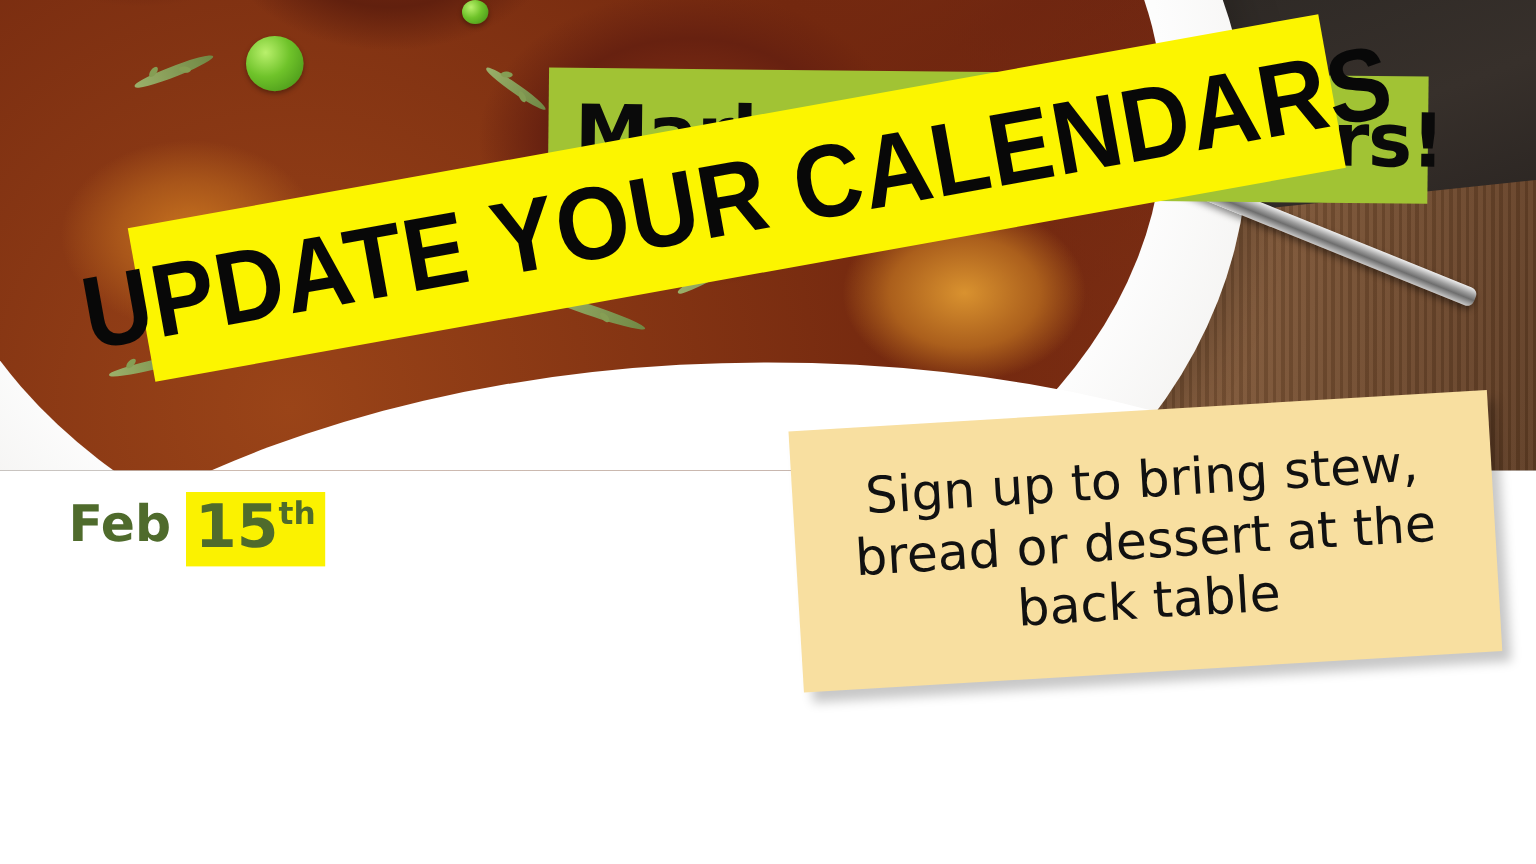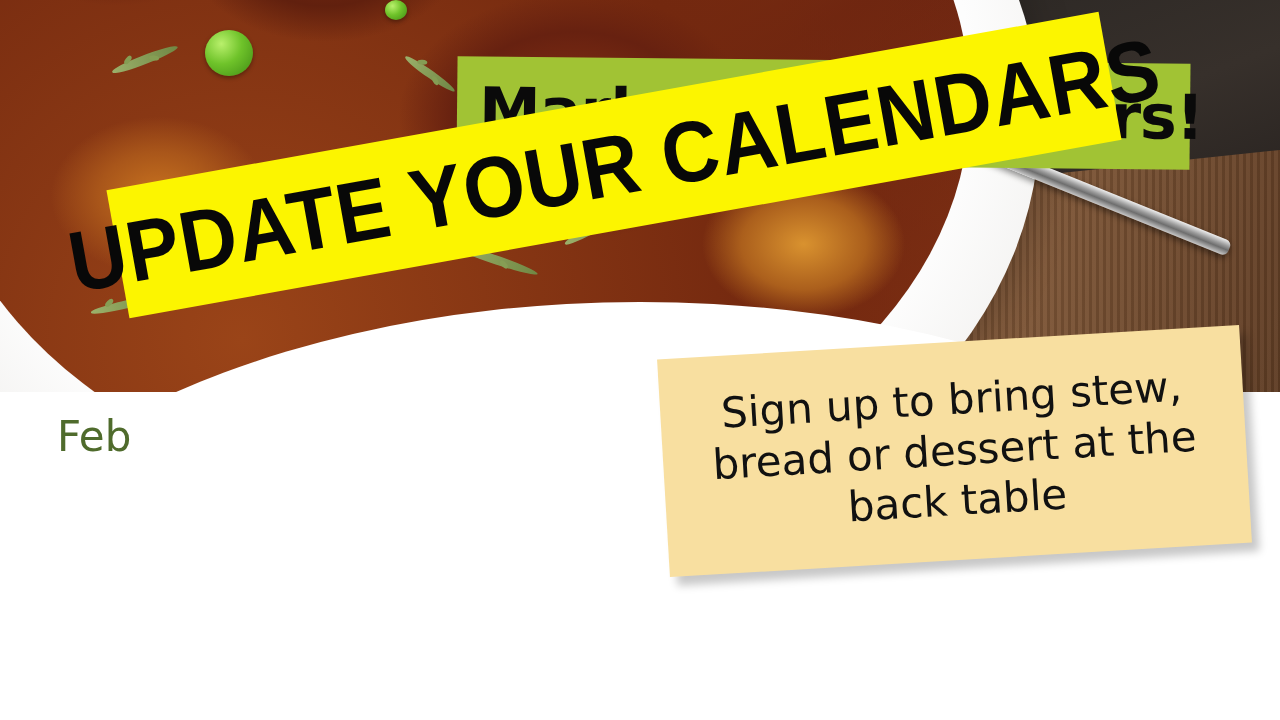--- a/index.html
+++ b/index.html
@@ -127,21 +127,21 @@
   .headline .line{
     font-family:"DejaVu Sans",sans-serif;
     font-weight:700;font-size:63px;line-height:1.03;
     color:#4a180b;letter-spacing:-0.5px;
   }
   .date-row{
     margin-top:6px;display:flex;align-items:flex-start;
   }
   .date-month{
     font-family:"DejaVu Sans",sans-serif;
-    font-weight:400;font-size:42px;color:#4f6b2c;line-height:1;
+    font-weight:700;font-size:42px;color:#4f6b2c;line-height:1;
     padding-top:6px;
   }
   .date-hl{
     margin-left:12px;background:#fbf200;padding:4px 8px 8px 8px;
     display:inline-flex;align-items:flex-start;line-height:1;
   }
   .date-day{
     font-family:"DejaVu Sans",sans-serif;
     font-weight:700;font-size:50px;color:#4f6b2c;line-height:1;
   }
@@ -194,20 +194,24 @@
     <span class="txt">Mark your calendars!</span>
   </div>
 
   <div class="yellow-banner">
     <span class="txt">UPDATE  YOUR CALENDARS</span>
   </div>
 
   <div class="headline">
     <div class="date-row">
       <span class="date-month">Feb</span>
+      <span class="date-hl">
+        <span class="date-day">15</span>
+        <span class="date-sup">th</span>
+      </span>
     </div>
   </div>
 
   <div class="callout">
     <span class="txt">Sign up to bring stew, bread or dessert at the back table</span>
   </div>
 
 </div>
 
 </body></html>

